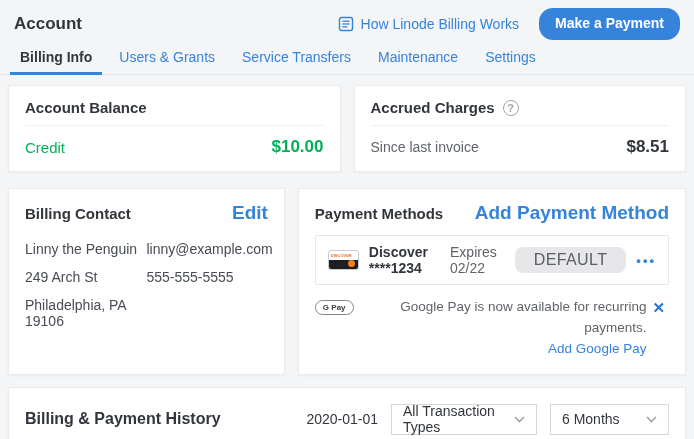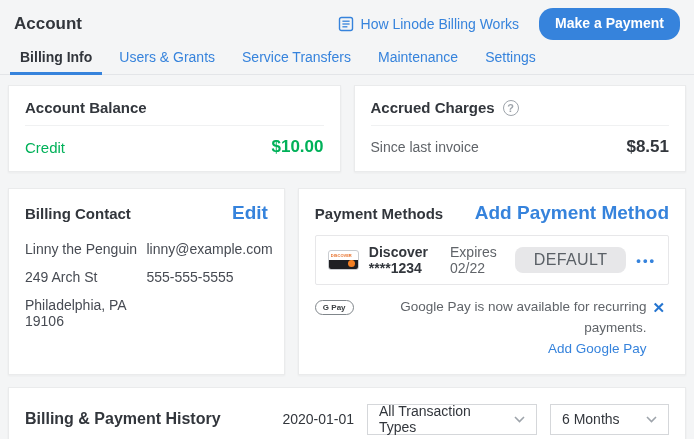--- a/index.html
+++ b/index.html
@@ -86,21 +86,21 @@
   
   .history { margin:12px 8px 0; }
   .history-head { display:flex; align-items:center; gap:13px; padding:9px 16px 9px; }
   .history-title { font-size:16px; font-weight:bold; margin-right:auto; }
   .date-display { font-size:14px; color:#32363c; }
   .select {
     border:1px solid #d5d7da; background:#fff; display:flex; align-items:center;
     justify-content:space-between; padding:7px 11px; font-size:14px; color:#32363c;
     cursor:pointer; gap:10px; height:31px;
   }
-  .select.wide { width:170px; }
+  .select.wide { width:146px; }
   .select.narrow { width:119px; }
   .chev { color:#9ea4ab; flex:none; display:inline-flex; }
 </style>
 </head>
 <body>
 
 <div>
 
   <div class="topbar">
     <h1 class="page-title">Account</h1>

